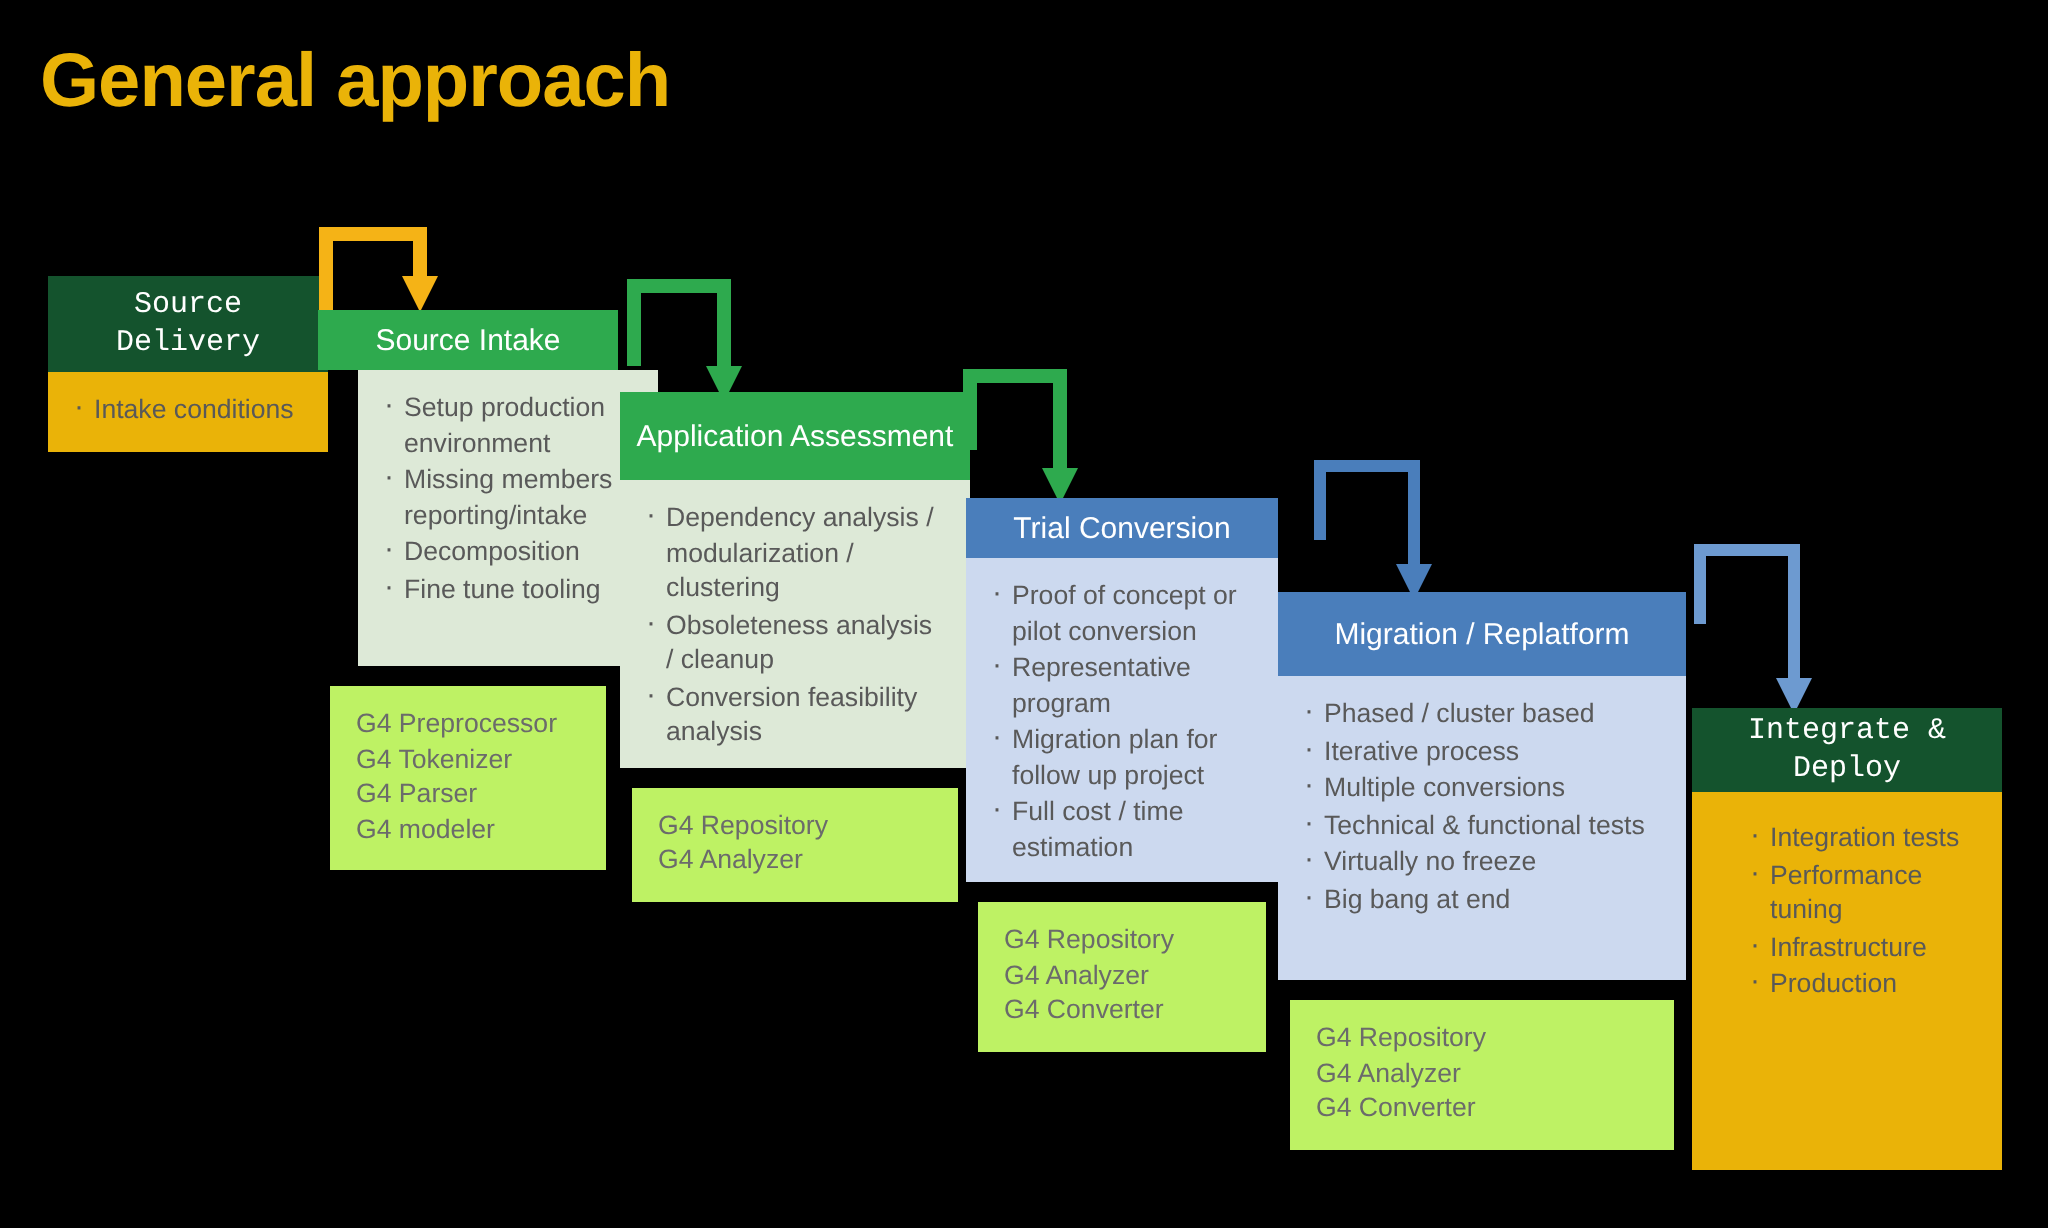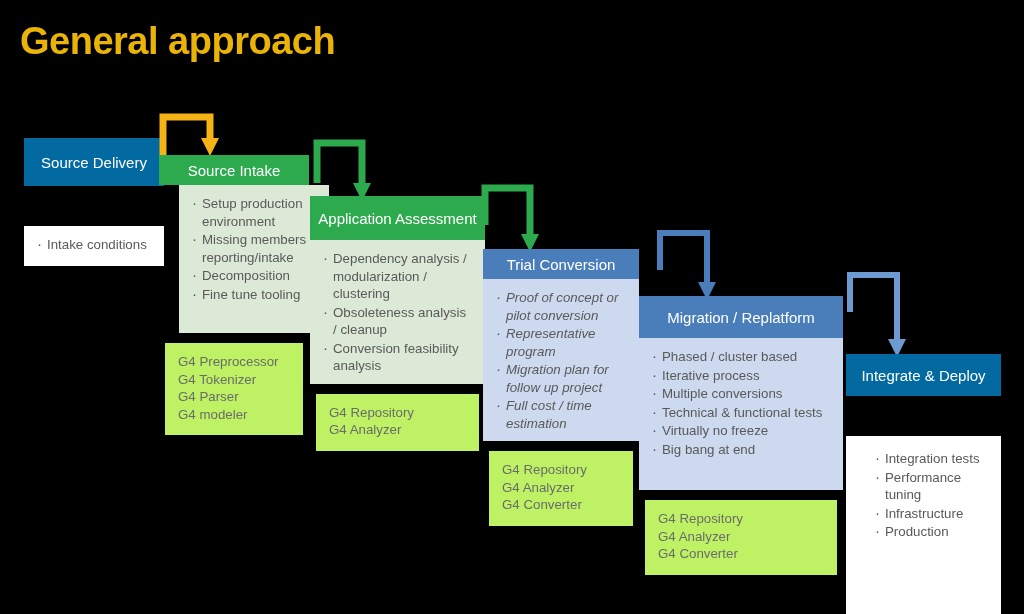--- a/index.html
+++ b/index.html
@@ -81,22 +81,22 @@
     background: #bef264;
     margin: 10px 6px 7px 6px;
     padding: 10px 13px 12px 13px;
     font-size: 13.3px;
     line-height: 17.5px;
     color: #6b6b6b;
   }
   .tools div { white-space: nowrap; }
 
   
-  .c-yellow .col-header { background: #0369a1; }
-  .c-yellow .col-body   { background: #ffffff; margin-top: 40px; }
+  .c-yellow .col-header { background: #14532d; font-family: Liberation Mono, monospace; }
+  .c-yellow .col-body   { background: #eab308; }
   .c-green  .col-header { background: #2eaa4e; }
   .c-green  .col-body   { background: #dde9d7; }
   .c-blue   .col-header { background: #4a7ebb; }
   .c-blue   .col-body   { background: #ccd9ef; }
 
   
   .arrow {
     position: absolute;
   }
   .arrow svg { display: block; }
@@ -166,21 +166,21 @@
 
   <div class="arrow" style="left:480px; top:183px; width:70px; height:74px;">
     <svg width="70" height="74" viewBox="0 0 70 74">
       <path d="M5,42 L5,5 L50,5 L50,54" stroke="#2eaa4e" stroke-width="7" fill="none"></path>
       <polygon points="41,51 59,51 50,69" fill="#2eaa4e"></polygon>
     </svg>
   </div>
 
   <div class="col c-blue" style="left:483px; top:249px; width:156px;">
     <div class="col-header" style="height:30px;">Trial Conversion</div>
-    <div class="col-body" style="min-height:145px;font-style:italic;">
+    <div class="col-body" style="min-height:145px;">
       <ul class="bullets">
         <li>Proof of concept or pilot conversion</li>
         <li>Representative program</li>
         <li>Migration plan for follow up project</li>
         <li>Full cost / time estimation</li>
       </ul>
     </div>
     <div class="tools">
       <div>G4 Repository</div>
       <div>G4 Analyzer</div>

